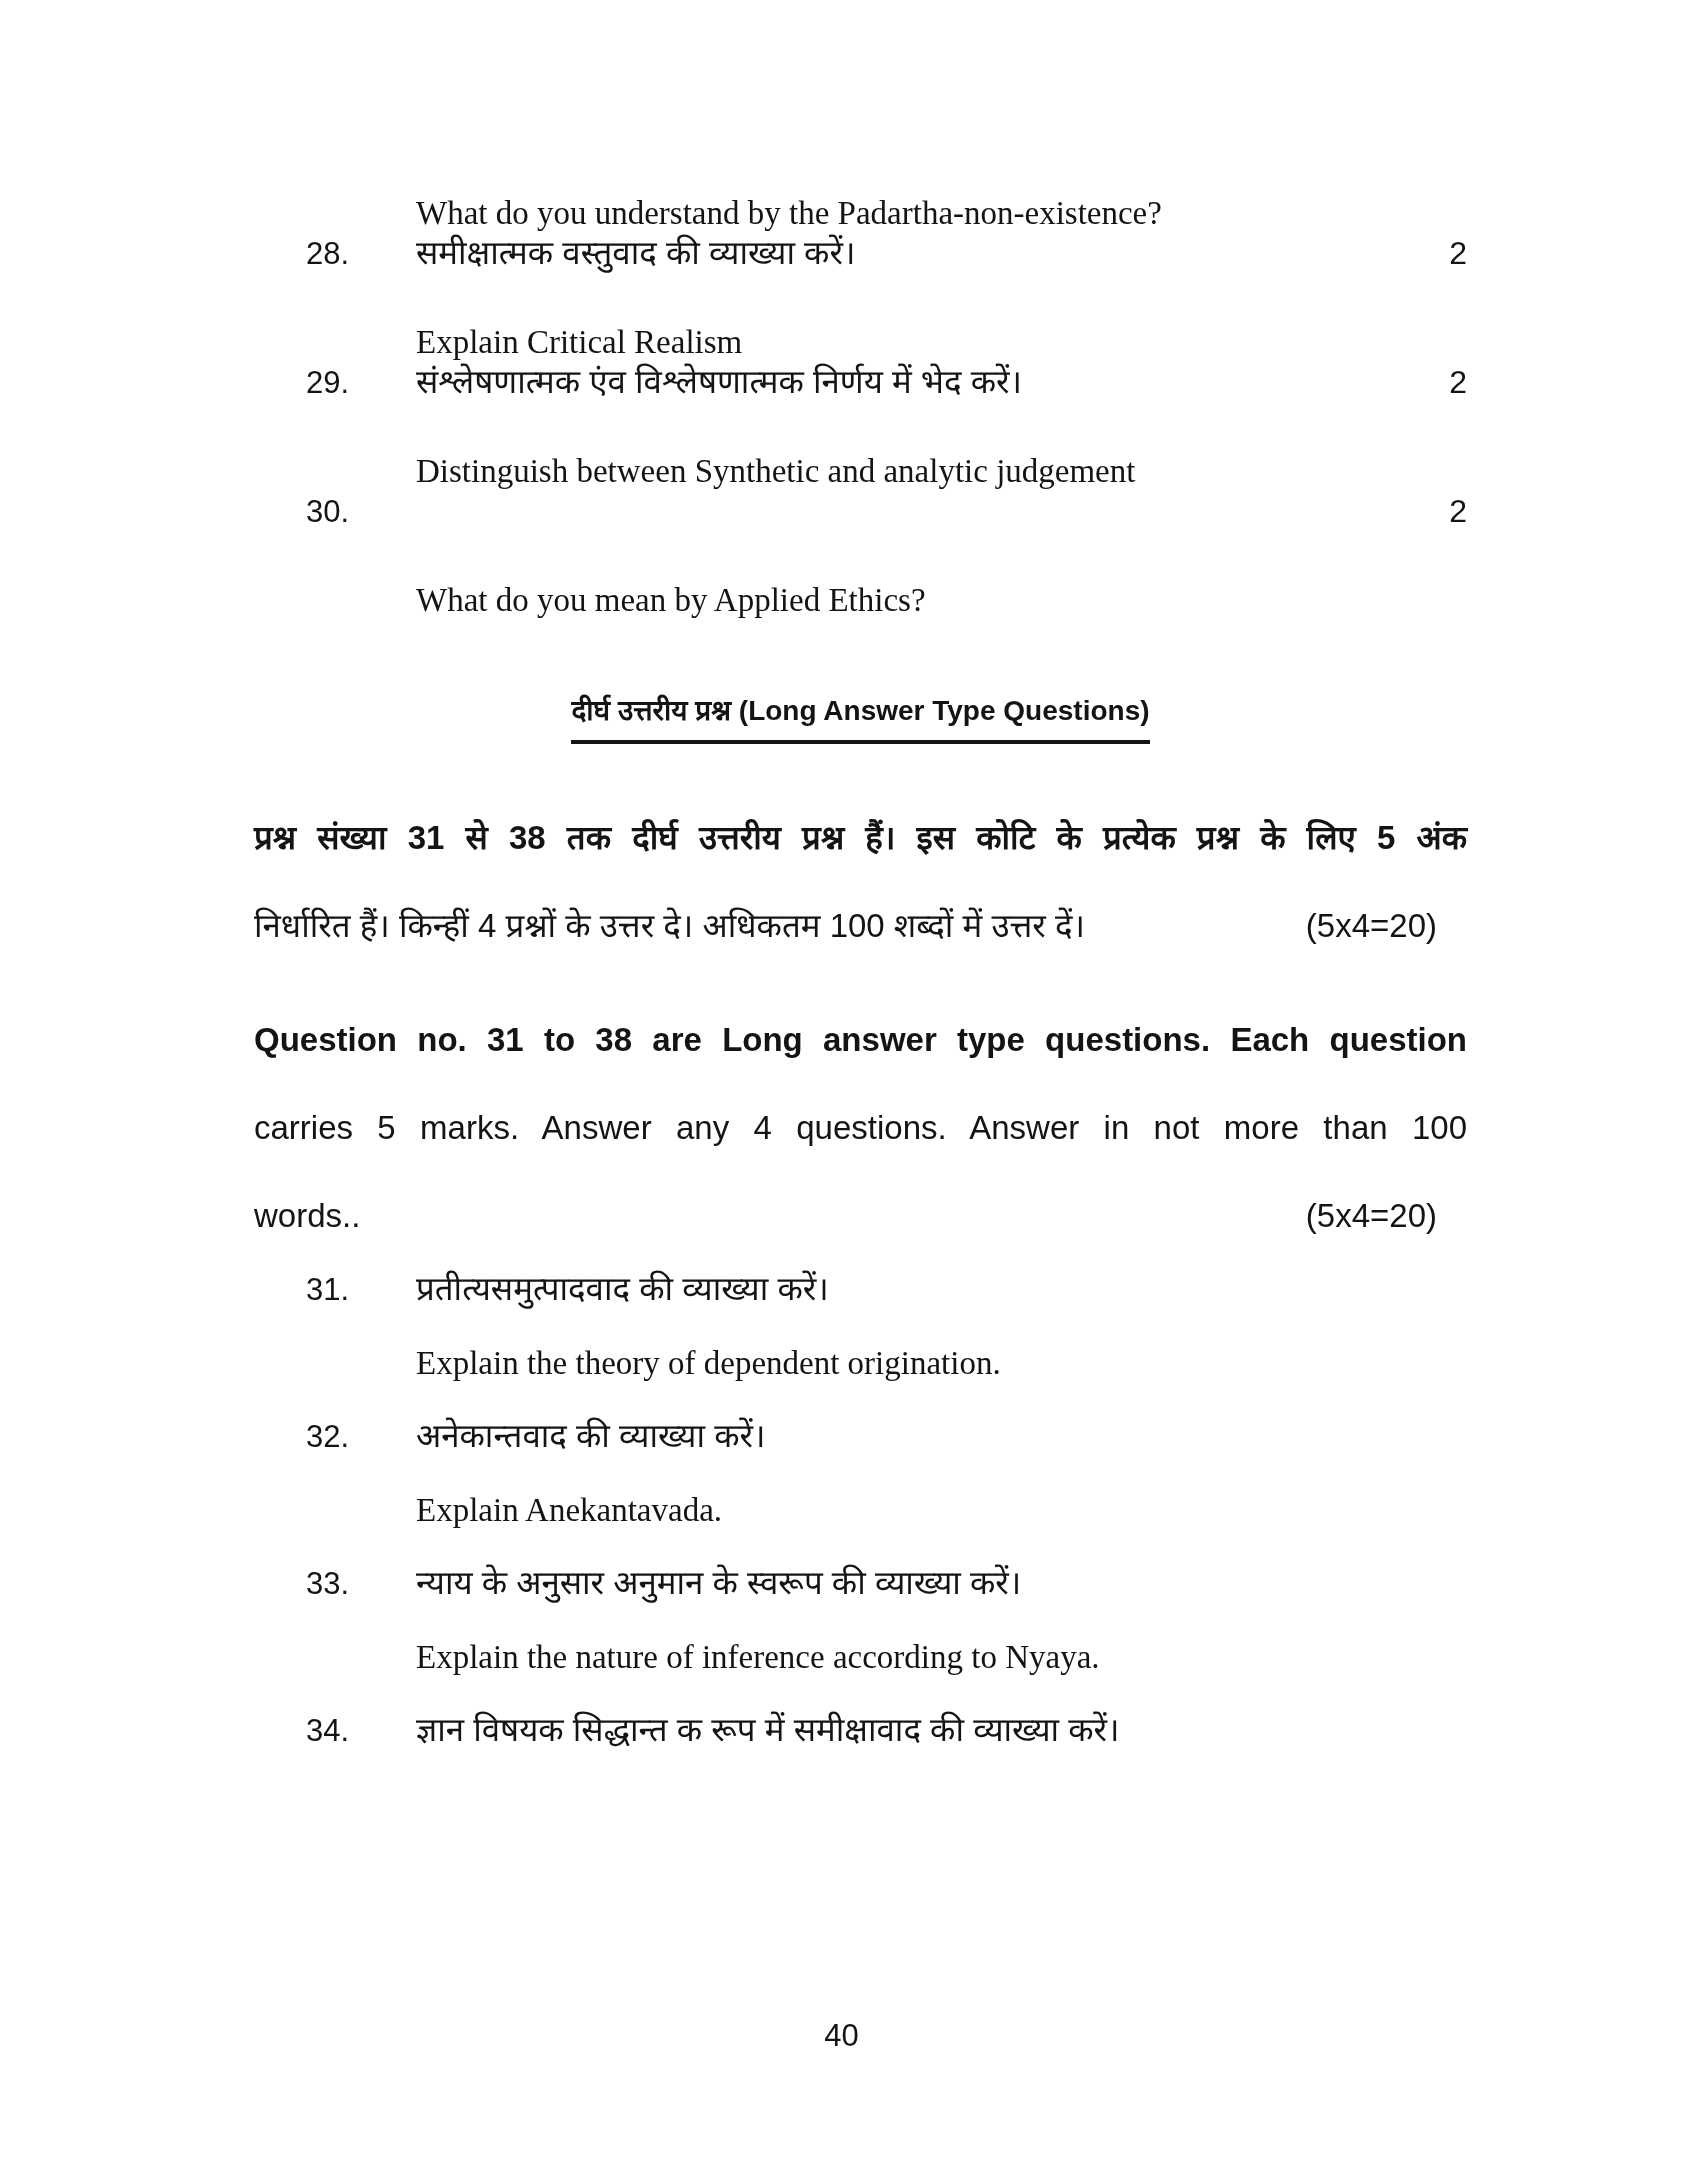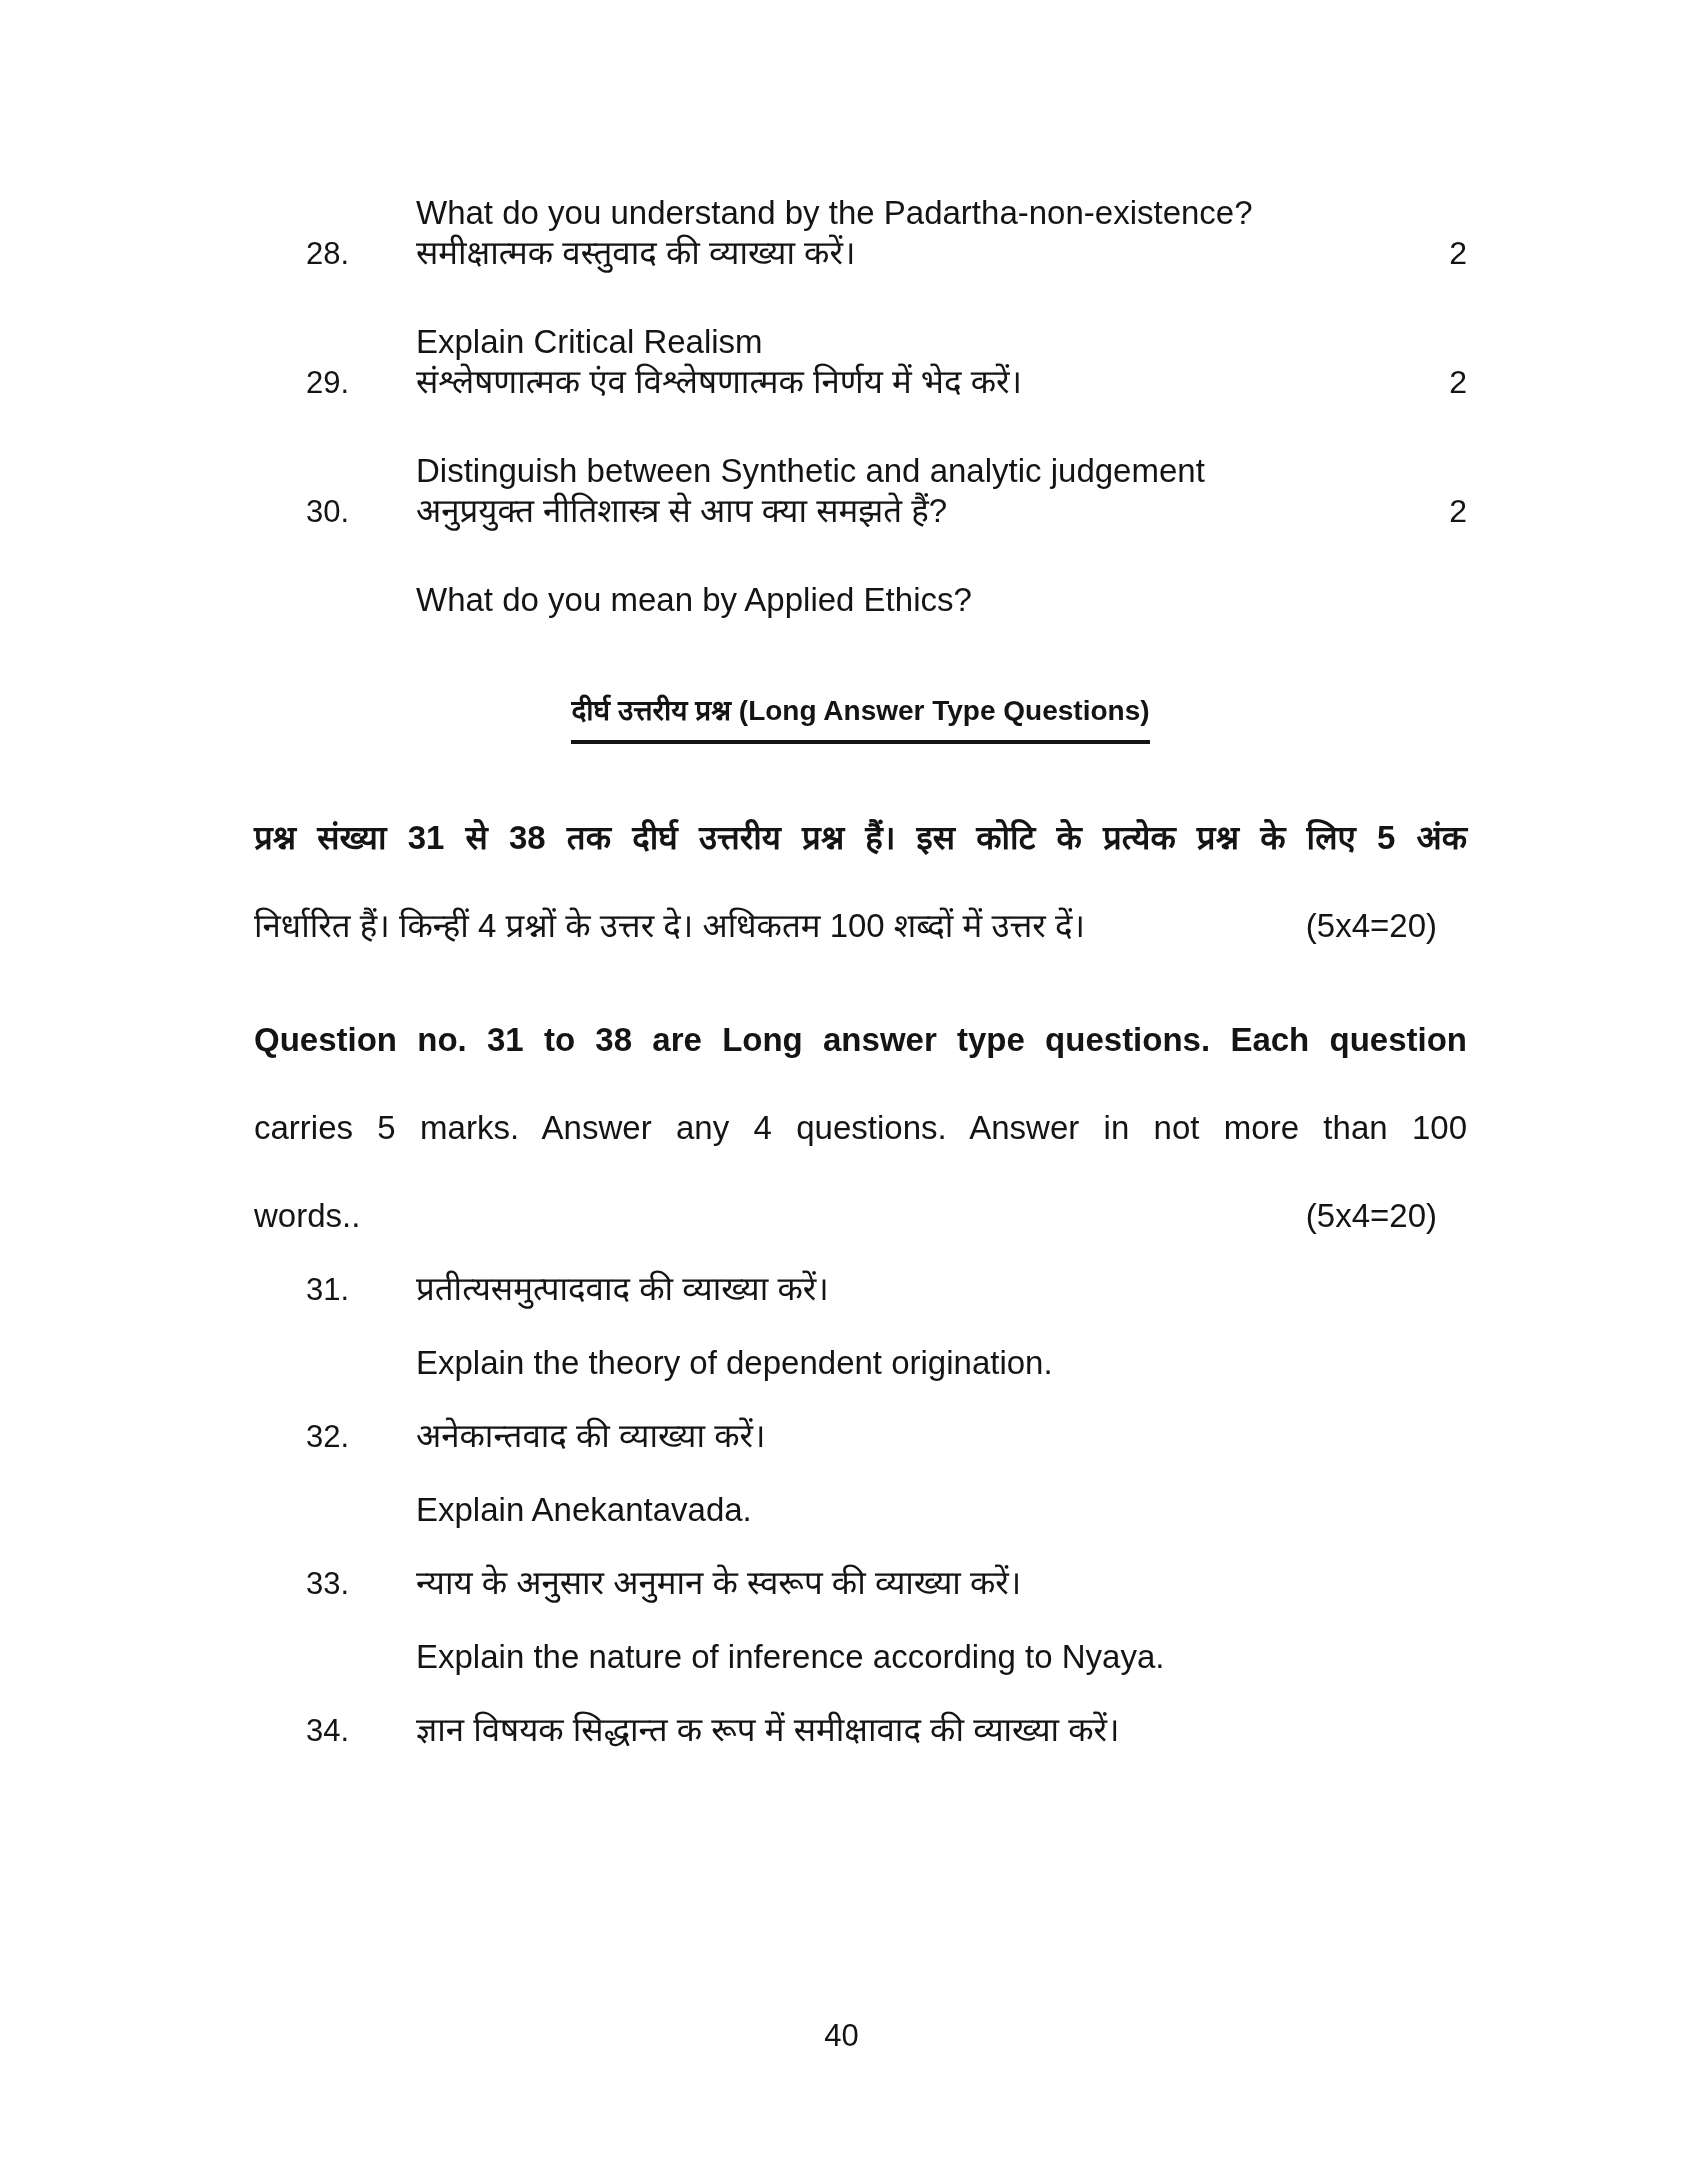--- a/index.html
+++ b/index.html
@@ -20,21 +20,21 @@
     width: 1213px;
   }
   .line {
     min-height: 40px;
     line-height: 40px;
     margin-top: 48px;
     white-space: nowrap;
   }
   .line:first-child { margin-top: 0; }
   .wrapok { white-space: normal; }
-  .indent { padding-left: 162px; }
+  .indent { padding-left: 162px; font-family: Liberation Serif, serif; }
   .q-row {
     display: flex;
     align-items: baseline;
     min-height: 40px;
     line-height: 40px;
   }
   .q-num {
     margin-left: 52px;
     width: 110px;
     flex: 0 0 110px;
@@ -100,21 +100,20 @@
 
     <div class="q-row">
       <span class="q-num">29.</span>
       <span class="q-text">संश्लेषणात्मक एंव विश्लेषणात्मक निर्णय में भेद करें।</span>
       <span class="q-marks">2</span>
     </div>
     <div class="line indent">Distinguish between Synthetic and analytic judgement</div>
 
     <div class="q-row">
       <span class="q-num">30.</span>
-      <span class="q-text">अनुप्रयुक्त नीतिशास्त्र से आप क्या समझते हैं?</span>
       <span class="q-marks">2</span>
     </div>
     <div class="line indent">What do you mean by Applied Ethics?</div>
 
     <div class="heading-wrap">
       <span class="heading-text">दीर्घ उत्तरीय प्रश्न (Long Answer Type Questions)</span>
     </div>
 
     <div class="line wrapok just para-gap">प्रश्न संख्या 31 से 38 तक दीर्घ उत्तरीय प्रश्न हैं। इस कोटि के प्रत्येक प्रश्न के लिए 5 अंक</div>
     <div class="line split">

